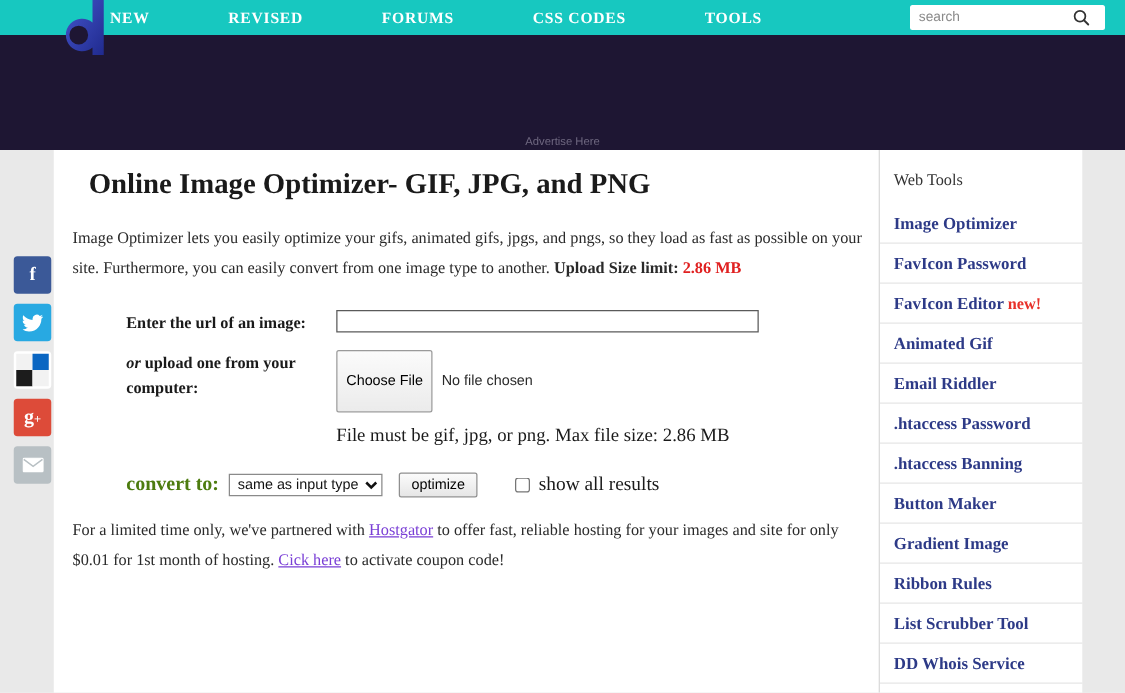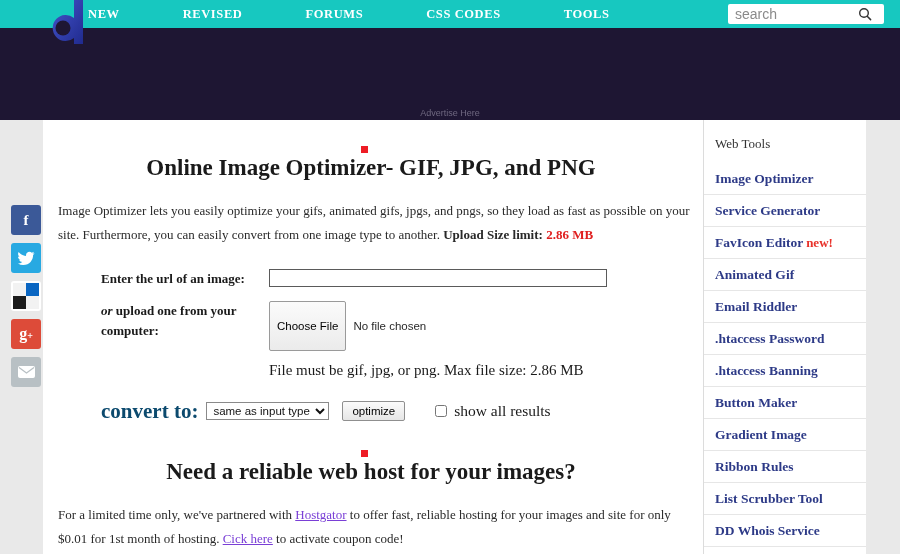--- a/index.html
+++ b/index.html
@@ -35,21 +35,21 @@
   .search-wrap {
     position: absolute; right: 16px; top: 4px;
     width: 156px; height: 20px;
     background: #ffffff;
     border-radius: 2px;
     display: flex; align-items: center;
   }
   .search-input {
     border: none; outline: none; background: transparent;
     font-family: "Liberation Sans", sans-serif;
-    font-size: 14px; color: #555;
+    font-size: 11px; color: #555;
     padding: 0 0 0 7px; width: 125px; height: 18px;
   }
   .search-input::placeholder { color: #8a8a8a; }
   .search-btn {
     width: 24px; height: 20px; border: none; background: transparent;
     cursor: pointer; display: flex; align-items: center; justify-content: center;
     padding: 0;
   }
 
   
@@ -114,23 +114,22 @@
   .del-k { background: #1c1c1c; }
 
   
   .content-panel {
     position: absolute; left: 43px; top: 118px;
     width: 660px; height: 436px;
     background: #ffffff;
     padding: 14px 12px 0 8px;
   }
   .sec-head {
-    display: flex; align-items: center;
-    margin: 14px 0 4px 0;
-    flex-direction: column;
+    display: flex; align-items: flex-start;
+    margin: 0 0 4px 0;
   }
   .accent-bar {
     width: 7px; background: #ee1c25; flex: 0 0 7px;
     margin-right: 13px;
   }
   .sec-title {
     font-family: "Liberation Serif", serif;
     font-weight: bold;
     font-size: 23px;
     color: #1a1a1a;
@@ -190,21 +189,21 @@
     font-family: "Liberation Serif", serif;
     font-size: 15px; color: #1a1a1a;
     margin-top: 11px;
   }
   .convert-row {
     display: flex; align-items: center;
     margin: 20px 0 0 0;
   }
   .convert-label {
     padding-left: 50px;
-    font-size: 21px; font-weight: bold; color: #0c4a6e;
+    font-size: 16px; font-weight: bold; color: #4d7c0f;
     margin-right: 8px;
   }
   .type-select {
     font-family: "Liberation Sans", sans-serif;
     font-size: 11.5px;
     padding: 1px 2px;
     border: 1px solid #8a8a8a;
     background: #ffffff;
     color: #111;
     cursor: pointer;
@@ -373,35 +372,31 @@
       <span class="convert-label">convert to:</span>
       <select class="type-select"><option>same as input type</option><option>gif</option><option>jpg</option><option>png</option></select>
       <button class="optimize-btn">optimize</button>
       <span class="showall-wrap">
         <input class="showall-box" type="checkbox" style="">
         <span class="showall-label">show all results</span>
       </span>
     </div>
   </div>
 
-  <div class="sec-head host-head">
-    <div class="accent-bar"></div>
-    <h2 class="sec-title">Need a reliable web host for your images?</h2>
-  </div>
 
   <p class="body-p">
     <span>For a limited time only, we've partnered with </span><a class="plink">Hostgator</a><span> to offer fast, reliable hosting for your images and site for only $0.01 for 1st month of hosting. </span><a class="plink">Cick here</a><span> to activate coupon code!</span>
   </p>
 </div>
 
 <div class="sidebar">
   <div class="sb-title">Web Tools</div>
   <div id="sb-items">
       <a class="sb-item"><span>Image Optimizer</span></a>
-      <a class="sb-item"><span>Service Generator</span></a>
+      <a class="sb-item"><span>FavIcon Password</span></a>
       <a class="sb-item"><span>FavIcon Editor</span><span class="sb-new">new!</span></a>
       <a class="sb-item"><span>Animated Gif</span></a>
       <a class="sb-item"><span>Email Riddler</span></a>
       <a class="sb-item"><span>.htaccess Password</span></a>
       <a class="sb-item"><span>.htaccess Banning</span></a>
       <a class="sb-item"><span>Button Maker</span></a>
       <a class="sb-item"><span>Gradient Image</span></a>
       <a class="sb-item"><span>Ribbon Rules</span></a>
       <a class="sb-item"><span>List Scrubber Tool</span></a>
       <a class="sb-item"><span>DD Whois Service</span></a>

